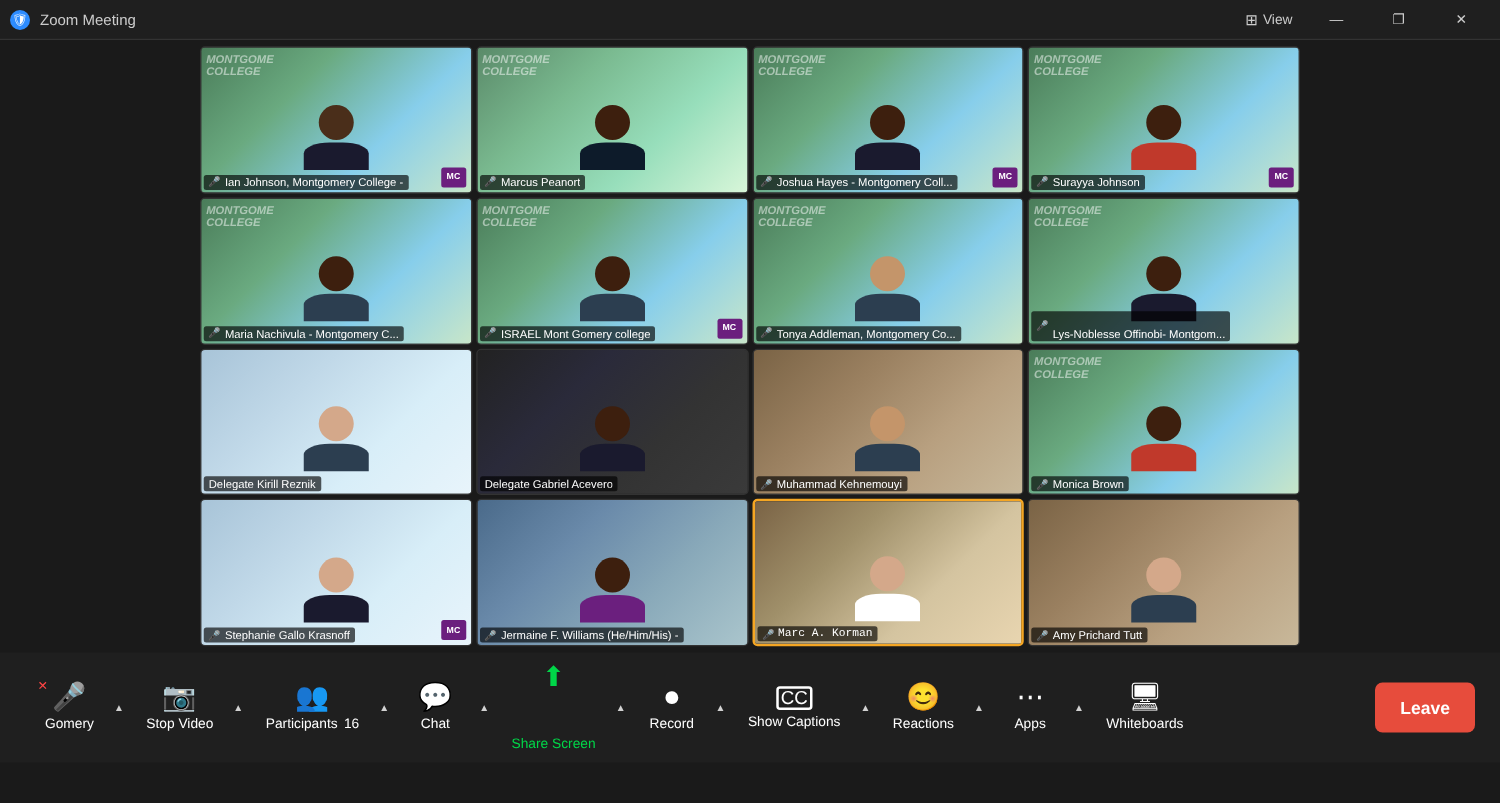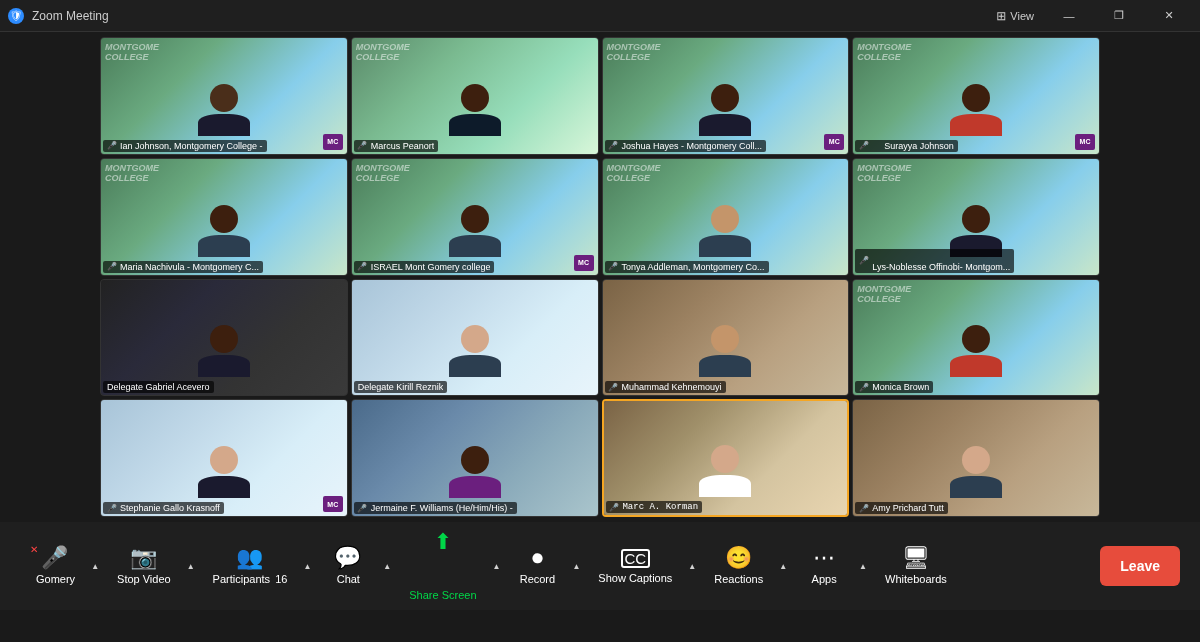--- a/index.html
+++ b/index.html
@@ -75,21 +75,21 @@
       padding: 0 8px;
       display: flex;
       align-items: center;
       justify-content: center;
     }
     .video-grid {
       display: grid;
       grid-template-columns: repeat(4, 1fr);
       grid-template-rows: repeat(4, 1fr);
       gap: 3px;
-      width: 1000px;
+      width: 880px;
       height: 480px;
     }
     .video-cell {
       position: relative;
       background: #2a2a2a;
       border-radius: 4px;
       overflow: hidden;
       border: 1px solid #333;
     }
     .video-cell.highlighted {
@@ -278,21 +278,21 @@
       <div class="video-cell">
       <div class="portrait-container" style="background: linear-gradient(135deg, #4a7c59 0%, #6aaa80 33%, #87CEEB 66%, #c8e6c9 100%);">
         <div style="position:absolute;top:4px;left:4px;color:rgba(255,255,255,0.5);font-size:9px;font-weight:bold;font-style:italic;">MONTGOME<br>COLLEGE</div>
         <div style="position:absolute;bottom:18px;left:50%;transform:translateX(-50%);display:flex;flex-direction:column;align-items:center;">
           <div style="width:28px;height:28px;background:#3d1f0e;border-radius:50%;"></div>
           <div style="width:52px;height:22px;background:#c0392b;border-radius:40% 40% 0 0;margin-top:2px;"></div>
         </div>
         <div class="mc-logo">MC</div>
         <div class="name-label">
           <span class="mute-icon">🎤</span>
-          <span style="overflow:hidden;text-overflow:ellipsis;white-space:nowrap;margin-left:12px;">Surayya Johnson</span>
+          <span style="overflow:hidden;text-overflow:ellipsis;white-space:nowrap;">Surayya Johnson</span>
         </div>
       </div>
     </div>
       <div class="video-cell">
       <div class="portrait-container" style="background: linear-gradient(135deg, #4a7c59 0%, #6aaa80 33%, #87CEEB 66%, #c8e6c9 100%);">
         <div style="position:absolute;top:4px;left:4px;color:rgba(255,255,255,0.5);font-size:9px;font-weight:bold;font-style:italic;">MONTGOME<br>COLLEGE</div>
         <div style="position:absolute;bottom:18px;left:50%;transform:translateX(-50%);display:flex;flex-direction:column;align-items:center;">
           <div style="width:28px;height:28px;background:#3d1f0e;border-radius:50%;"></div>
           <div style="width:52px;height:22px;background:#2c3e50;border-radius:40% 40% 0 0;margin-top:2px;"></div>
         </div>
@@ -339,44 +339,44 @@
           <div style="width:52px;height:22px;background:#1a1a2e;border-radius:40% 40% 0 0;margin-top:2px;"></div>
         </div>
 
         <div class="name-label">
           <span class="mute-icon">🎤</span>
           <span style="overflow:hidden;text-overflow:ellipsis;white-space:nowrap;margin-top:12px;">Lys-Noblesse Offinobi- Montgom...</span>
         </div>
       </div>
     </div>
       <div class="video-cell">
-      <div class="portrait-container" style="background: linear-gradient(135deg, #222 0%, #2a2a3a 33%, #333 66%, #3a3a3a 100%);">
-
-        <div style="position:absolute;bottom:18px;left:50%;transform:translateX(-50%);display:flex;flex-direction:column;align-items:center;">
-          <div style="width:28px;height:28px;background:#3d1f0e;border-radius:50%;"></div>
-          <div style="width:52px;height:22px;background:#1a1a2e;border-radius:40% 40% 0 0;margin-top:2px;"></div>
-        </div>
-
-        <div class="name-label">
-
-          <span style="overflow:hidden;text-overflow:ellipsis;white-space:nowrap;">Delegate Gabriel Acevero</span>
-        </div>
-      </div>
-    </div>
-      <div class="video-cell">
       <div class="portrait-container" style="background: linear-gradient(135deg, #a8c4d8 0%, #c0d8e8 33%, #d8eef8 66%, #e8f4fb 100%);">
 
         <div style="position:absolute;bottom:18px;left:50%;transform:translateX(-50%);display:flex;flex-direction:column;align-items:center;">
           <div style="width:28px;height:28px;background:#d4a88a;border-radius:50%;"></div>
           <div style="width:52px;height:22px;background:#2c3e50;border-radius:40% 40% 0 0;margin-top:2px;"></div>
         </div>
 
         <div class="name-label">
 
           <span style="overflow:hidden;text-overflow:ellipsis;white-space:nowrap;">Delegate Kirill Reznik</span>
+        </div>
+      </div>
+    </div>
+      <div class="video-cell">
+      <div class="portrait-container" style="background: linear-gradient(135deg, #222 0%, #2a2a3a 33%, #333 66%, #3a3a3a 100%);">
+
+        <div style="position:absolute;bottom:18px;left:50%;transform:translateX(-50%);display:flex;flex-direction:column;align-items:center;">
+          <div style="width:28px;height:28px;background:#3d1f0e;border-radius:50%;"></div>
+          <div style="width:52px;height:22px;background:#1a1a2e;border-radius:40% 40% 0 0;margin-top:2px;"></div>
+        </div>
+
+        <div class="name-label">
+
+          <span style="overflow:hidden;text-overflow:ellipsis;white-space:nowrap;">Delegate Gabriel Acevero</span>
         </div>
       </div>
     </div>
       <div class="video-cell">
       <div class="portrait-container" style="background: linear-gradient(135deg, #7a6345 0%, #9a8060 33%, #b8a080 66%, #c8b89a 100%);">
 
         <div style="position:absolute;bottom:18px;left:50%;transform:translateX(-50%);display:flex;flex-direction:column;align-items:center;">
           <div style="width:28px;height:28px;background:#c4956a;border-radius:50%;"></div>
           <div style="width:52px;height:22px;background:#2c3e50;border-radius:40% 40% 0 0;margin-top:2px;"></div>
         </div>

